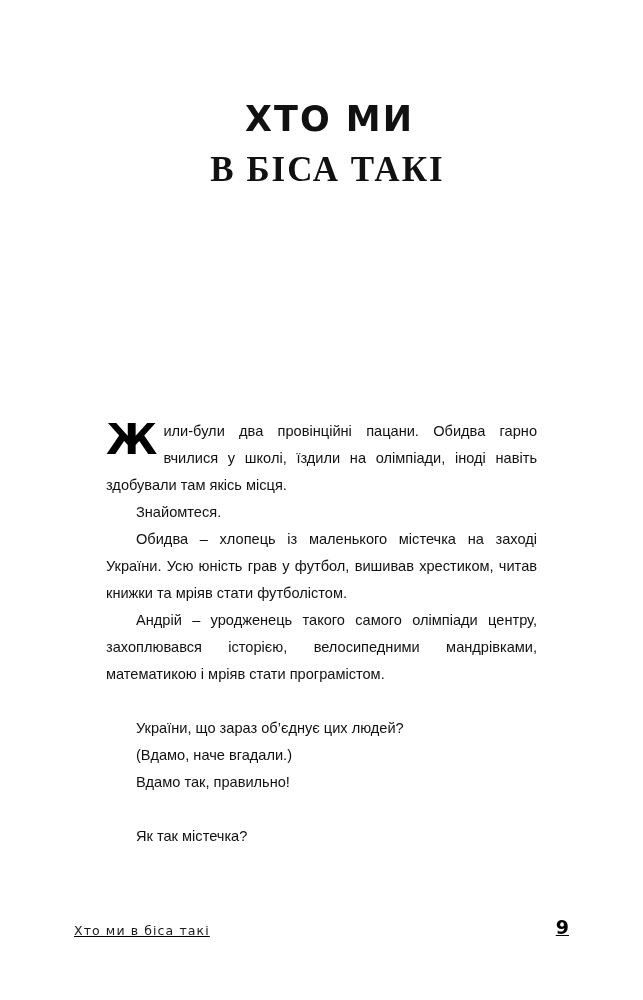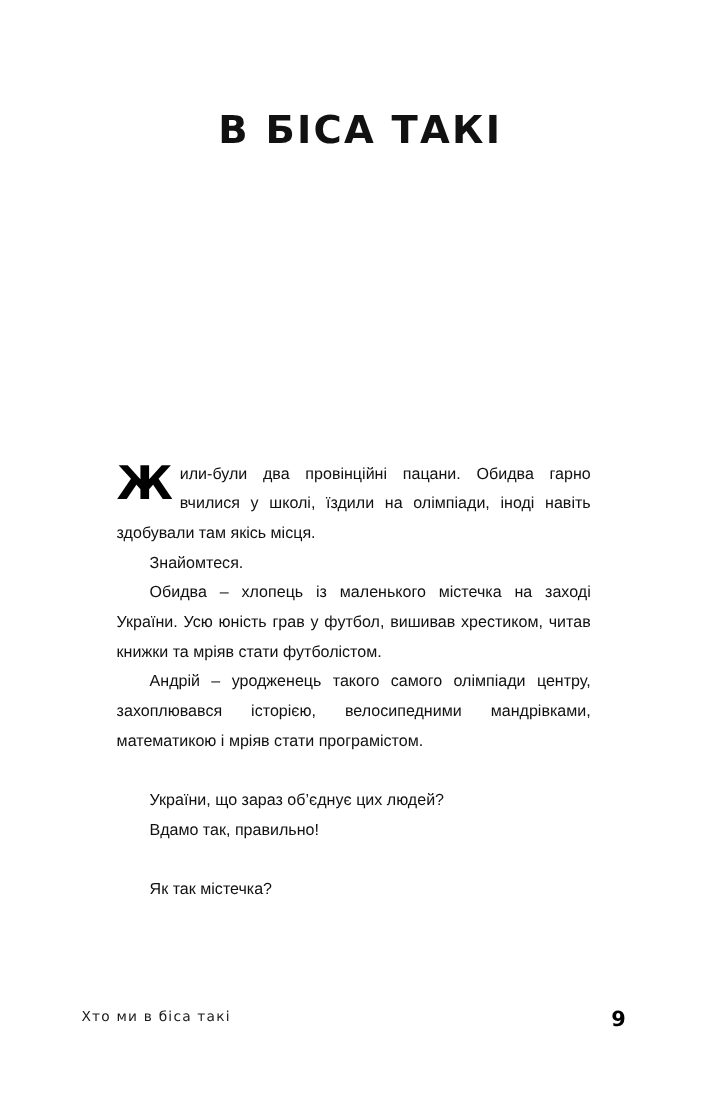--- a/index.html
+++ b/index.html
@@ -35,21 +35,21 @@
     line-height: 1.42;
     letter-spacing: 2.0px;
     color: #111111;
     text-transform: uppercase;
   }
   .chapter-title .line {
     display: block;
     white-space: pre;
   }
   .chapter-title .line-1 { padding-left: 16px; }
-  .chapter-title .line-2 { padding-left: 12px; }
+  .chapter-title .line-2 { padding-left: 12px; font-family: Liberation Serif, serif; }
 
   
   .body-block {
     position: absolute;
     left: 106px;
     width: 431px;
     top: 418px;
     font-family: "Liberation Sans", sans-serif;
     font-size: 14.6px;
     line-height: 27px;
@@ -88,59 +88,62 @@
     text-align: left;
   }
 
   
   .footer {
     position: absolute;
     left: 74px;
     right: 74px;
     bottom: 62px;
     display: flex;
-    align-items: flex-start;
+    align-items: flex-end;
     justify-content: space-between;
+    text-decoration: underline;
   }
   .footer-left {
     font-family: "DejaVu Sans", sans-serif;
     font-size: 12.5px;
     letter-spacing: 1.1px;
     color: #1a1a1a;
   }
   .footer-right {
     font-family: "DejaVu Sans", sans-serif;
     font-weight: bold;
     font-size: 19px;
     color: #000;
   }
 </style>
 </head>
 <body>
 
 <div class="page">
 
   <div class="chapter-title">
+    <span class="line line-1">ХТО МИ</span>
     <span class="line line-2">В БІСА ТАКІ</span>
   </div>
 
   <div class="body-block">
 
     <p class="para dropcap-para">
       <span class="dropcap">Ж</span><span>или-були два провінційні пацани. Обидва гарно вчилися у школі, їздили на олімпіади, іноді навіть здобували там якісь місця.</span>
     </p>
 
     <p class="para">Знайомтеся.</p>
 
     <p class="para">Обидва – хлопець із маленького містечка на заході України. Усю юність грав у футбол, вишивав хрестиком, читав книжки та мріяв стати футболістом.</p>
 
     <p class="para">Андрій – уродженець такого самого олімпіади центру, захоплювався історією, велосипедними мандрівками, математикою і мріяв стати програмістом.</p>
 
     <div class="gap-block">
       <p class="dialog-line">України, що зараз об’єднує цих людей?</p>
+      <p class="dialog-line">(Вдамо, наче вгадали.)</p>
       <p class="dialog-line">Вдамо так, правильно!</p>
     </div>
 
     <div class="gap-block">
       <p class="dialog-line">Як так містечка?</p>
     </div>
 
   </div>
 
   <div class="footer">

